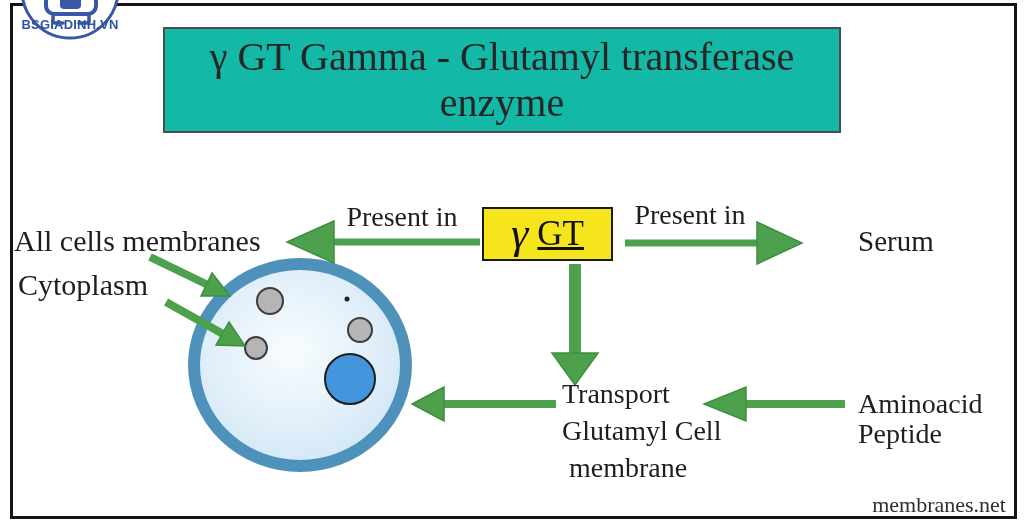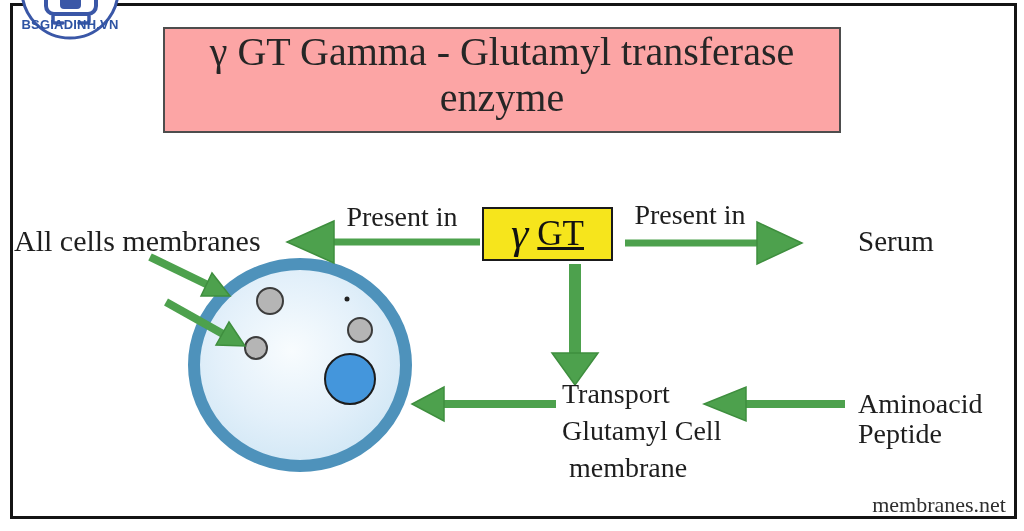--- a/index.html
+++ b/index.html
@@ -12,22 +12,22 @@
     border:3px solid #141414;box-sizing:border-box;z-index:1;
   }
   .gfx{position:absolute;left:0;top:0;width:1024px;height:531px;z-index:2;}
   .logo-text{
     position:absolute;left:20px;top:17px;width:100px;text-align:center;
     font-family:"Liberation Sans", sans-serif;font-weight:bold;font-size:13px;
     color:#2e54a3;letter-spacing:.2px;z-index:3;
   }
   .title-box{
     position:absolute;left:163px;top:27px;width:678px;height:106px;
-    background:#fca5a5;border:2px solid #4d4d4d;box-sizing:border-box;
-    display:flex;flex-direction:column;align-items:center;justify-content:flex-start;
+    background:#14b8a6;border:2px solid #4d4d4d;box-sizing:border-box;
+    display:flex;flex-direction:column;align-items:center;justify-content:center;
     font-size:40px;line-height:46px;color:#262626;z-index:3;white-space:nowrap;
   }
   .ygt-box{
     position:absolute;left:482px;top:207px;width:131px;height:54px;
     background:#f6e51c;border:2px solid #1a1a1a;box-sizing:border-box;
     display:flex;align-items:center;justify-content:center;color:#111;z-index:3;
   }
   .ygt-box .gamma{font-style:italic;font-size:44px;line-height:44px;}
   .ygt-box .gt{font-size:35px;margin-left:9px;text-decoration:underline;}
   .lbl{position:absolute;z-index:3;white-space:nowrap;}
@@ -115,20 +115,21 @@
 
   <div class="ygt-box">
     <span class="gamma">γ</span>
     <span class="gt">GT</span>
   </div>
 
   <div class="lbl present-left">Present in</div>
   <div class="lbl present-right">Present in</div>
   <div class="lbl serum">Serum</div>
   <div class="lbl membranes">All cells membranes</div>
+  <div class="lbl cytoplasm">Cytoplasm</div>
 
   <div class="lbl transport">
     <div>Transport</div>
     <div>Glutamyl Cell</div>
     <div class="l3">membrane</div>
   </div>
 
   <div class="lbl aminoacid">
     <div>Aminoacid</div>
     <div>Peptide</div>

